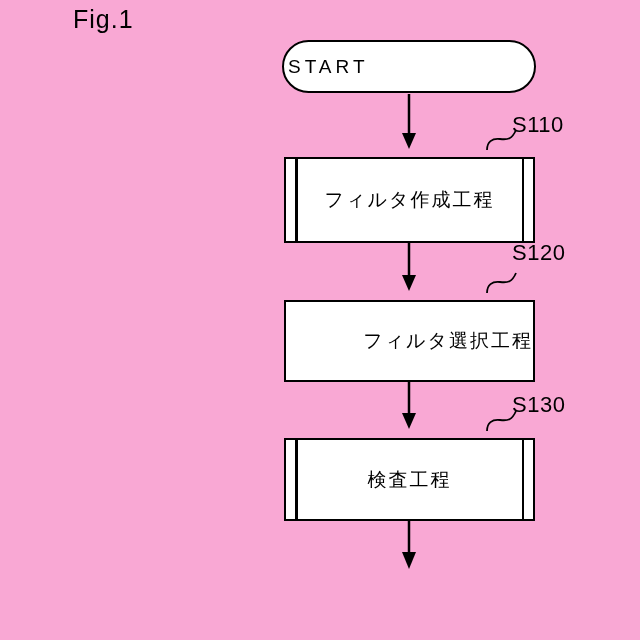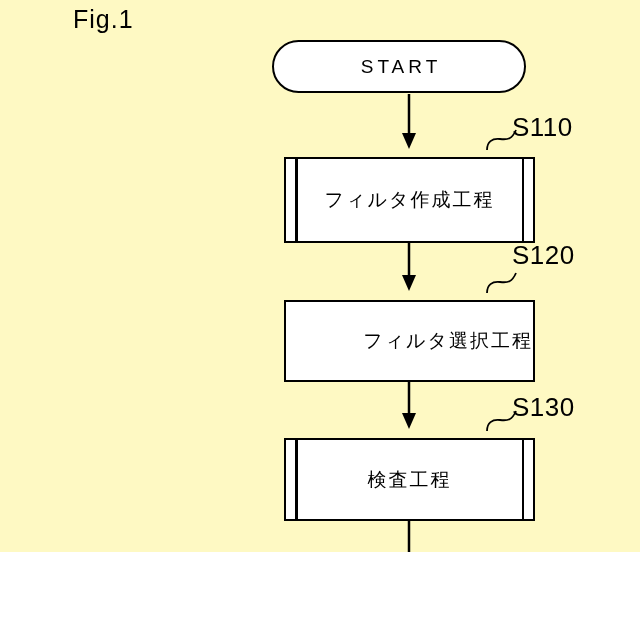--- a/index.html
+++ b/index.html
@@ -3,44 +3,44 @@
 <meta charset="utf-8">
 <style>
   html, body {
     margin: 0;
     padding: 0;
     background: #ffffff;
   }
   .canvas {
     position: relative;
     width: 640px;
-    height: 552px;
-    background: #fef9c3;
+    height: 640px;
+    background: #f9a8d4;
     font-family: "Liberation Sans", "DejaVu Sans", sans-serif;
     color: #000000;
     overflow: hidden;
   }
   .fig-label {
     position: absolute;
     left: 73px;
     top: 5px;
     font-size: 25px;
     letter-spacing: 1px;
     white-space: nowrap;
   }
   .terminal {
     position: absolute;
-    left: 272px;
+    left: 282px;
     width: 254px;
     height: 53px;
     border: 2.5px solid #000000;
     border-radius: 29px;
     display: flex;
     align-items: center;
-    justify-content: center;
+    justify-content: flex-start;
     box-sizing: border-box;
     background: #ffffff;
   }
   .terminal .t-label {
     font-size: 19px;
     letter-spacing: 4px;
     padding-left: 4px; 
   }
   #start-node { top: 40px; }
   #end-node   { top: 570px; height: 58px; }
@@ -71,21 +71,21 @@
     bottom: 0;
     width: 2.5px;
     background: #000000;
   }
   .dline-left  { left: 9px; }
   .dline-right { right: 9px; }
 
   .step-ref {
     position: absolute;
     left: 512px;
-    font-size: 26px;
+    font-size: 22px;
     letter-spacing: 0.5px;
     white-space: nowrap;
   }
   #step-ref-1 { top: 112px; }
   #step-ref-2 { top: 240px; }
   #step-ref-3 { top: 392px; }
 
   .overlay {
     position: absolute;
     left: 0;

